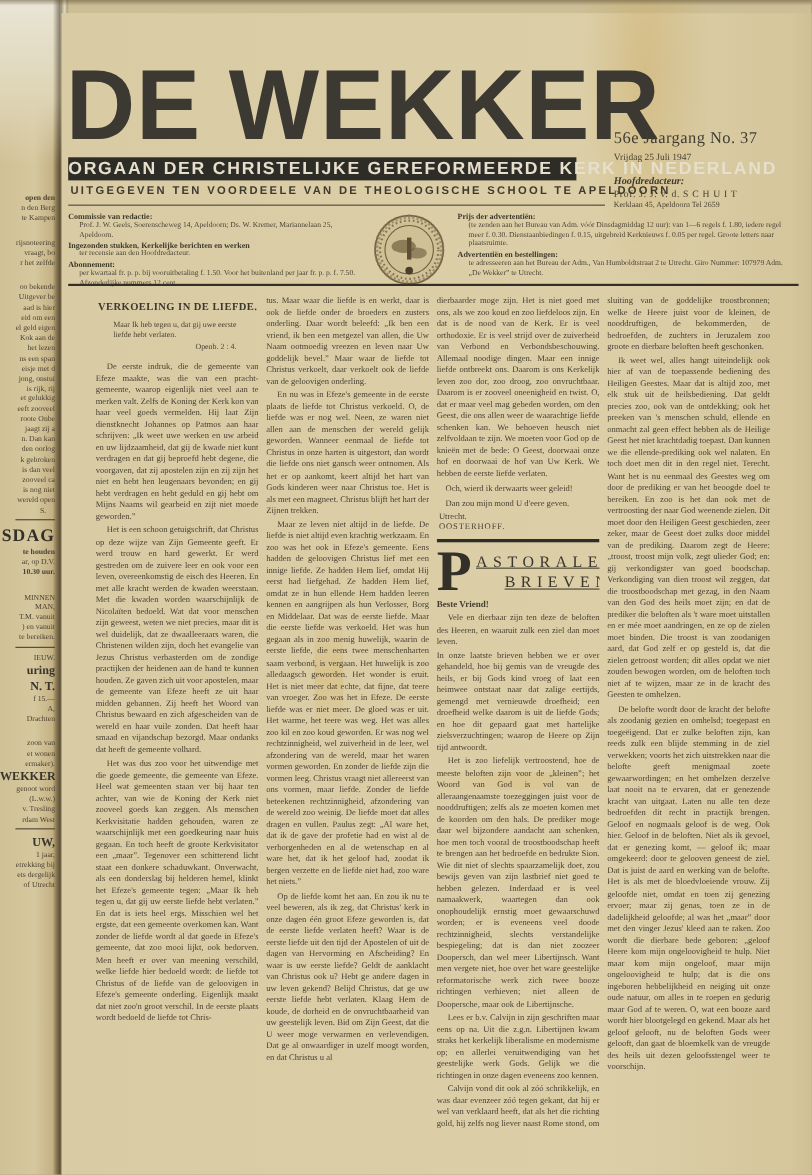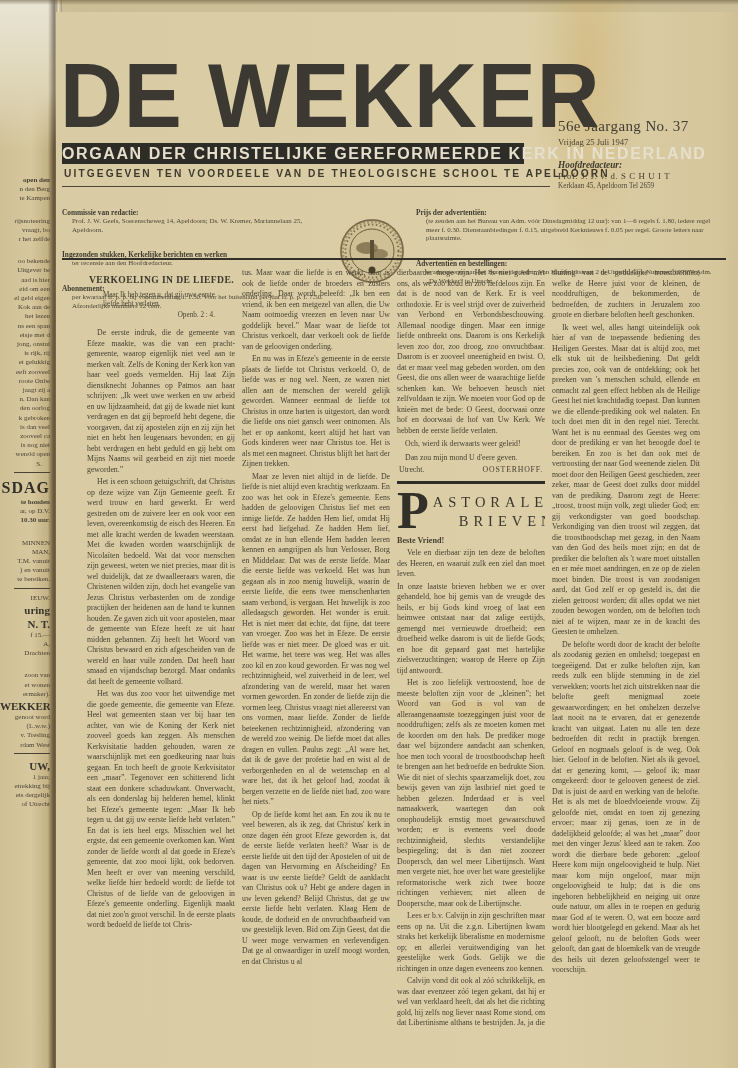--- a/index.html
+++ b/index.html
@@ -46,45 +46,45 @@
   .issue .dt{font-size:8.6px;margin-top:2px;color:#4a4435;}
   .editor{position:absolute;left:502px;top:148px;width:180px;}
   .editor .lbl{font-weight:bold;font-size:9.3px;color:#3e3a2e;font-style:italic;}
   .editor .nm{font-size:8.8px;letter-spacing:.6px;margin-top:1px;}
   .editor .ad{font-size:7.2px;margin-top:1px;color:#4e4737;}
   
   .inforow{position:absolute;left:6px;top:180px;width:652px;display:flex;}
   .inf-l{width:272px;}
   .sealbox{width:76px;display:flex;align-items:center;justify-content:center;}
   .inf-r{flex:1;padding-left:6px;}
-  .inf-lbl{font-weight:bold;font-size:7.3px;color:#3d392d;margin-top:16px;}
+  .inf-lbl{font-weight:bold;font-size:7.3px;color:#3d392d;margin-top:0;}
   .inf-tx{font-size:6.9px;line-height:8.7px;color:#4c4536;padding-left:10px;}
   .rule2{position:absolute;left:6px;top:246px;width:664px;border-top:2.5px solid #33302a;}
   
   .cols{position:absolute;left:31px;top:256px;width:614px;height:760px;display:flex;gap:7px;}
   .col{width:148px;height:760px;overflow:hidden;text-align:justify;}
   .para{margin:0 0 2px 0;font-size:7.8px;line-height:10.5px;text-indent:10px;}
   .para.cont{text-indent:0;}
   
   .scrip{position:relative;height:50px;margin-bottom:2px;}
   .book{position:absolute;left:2px;top:0;}
   .scrip-bar{position:absolute;left:0;bottom:2px;width:100%;height:20px;background:#2e2c26;
         color:#e6dfcc;font-family:"Liberation Sans",sans-serif;font-weight:700;font-size:11.2px;
         line-height:20px;letter-spacing:.6px;text-align:center;white-space:nowrap;}
   .a1title{font-weight:bold;font-size:9.6px;letter-spacing:.4px;margin:6px 0 6px 2px;text-align:left;color:#3c382c;}
   .verse{font-size:7.2px;line-height:9.4px;margin:0 4px 8px 16px;text-align:left;color:#4c4536;}
   .verse .ref{text-align:right;padding-right:16px;margin-top:1px;}
   .poem{font-size:7.8px;line-height:10.5px;margin:3px 0 1px 8px;text-align:left;}
-  .sigrow{display:flex;justify-content:space-between;font-size:7.8px;margin:2px 2px 0 2px;}
+  .sigrow{display:flex;justify-content:space-between;font-size:7.8px;margin:2px 2px 0 2px;flex-direction:column;}
   .sigrow .sg{letter-spacing:.8px;}
   .divider{border-top:3px solid #2f2d27;margin:7px 0 6px 0;}
   
   .phead{display:flex;margin:2px 0 4px 0;text-align:left;}
   .dropcap{font-size:52px;line-height:42px;font-weight:bold;color:#33302a;margin-right:4px;}
-  .ptl{padding-top:4px;}
+  .ptl{padding-top:4px;text-decoration:underline;}
   .ptl .l1{font-size:14.5px;letter-spacing:5px;color:#3a362c;}
   .ptl .l2{font-size:14.5px;letter-spacing:5px;color:#3a362c;margin-left:26px;margin-top:2px;}
   .salut{font-weight:bold;font-size:8.2px;text-align:left;margin:4px 0 3px 0;}
   .redge{position:absolute;right:0;top:0;width:10px;height:1068px;pointer-events:none;
          background:linear-gradient(90deg,rgba(120,100,60,0),rgba(120,100,60,.35));}
   .tedge{position:absolute;left:0;top:0;width:738px;height:5px;pointer-events:none;
          background:linear-gradient(180deg,rgba(90,75,45,.5),rgba(90,75,45,0));}
 </style>
 </head>
 <body>

